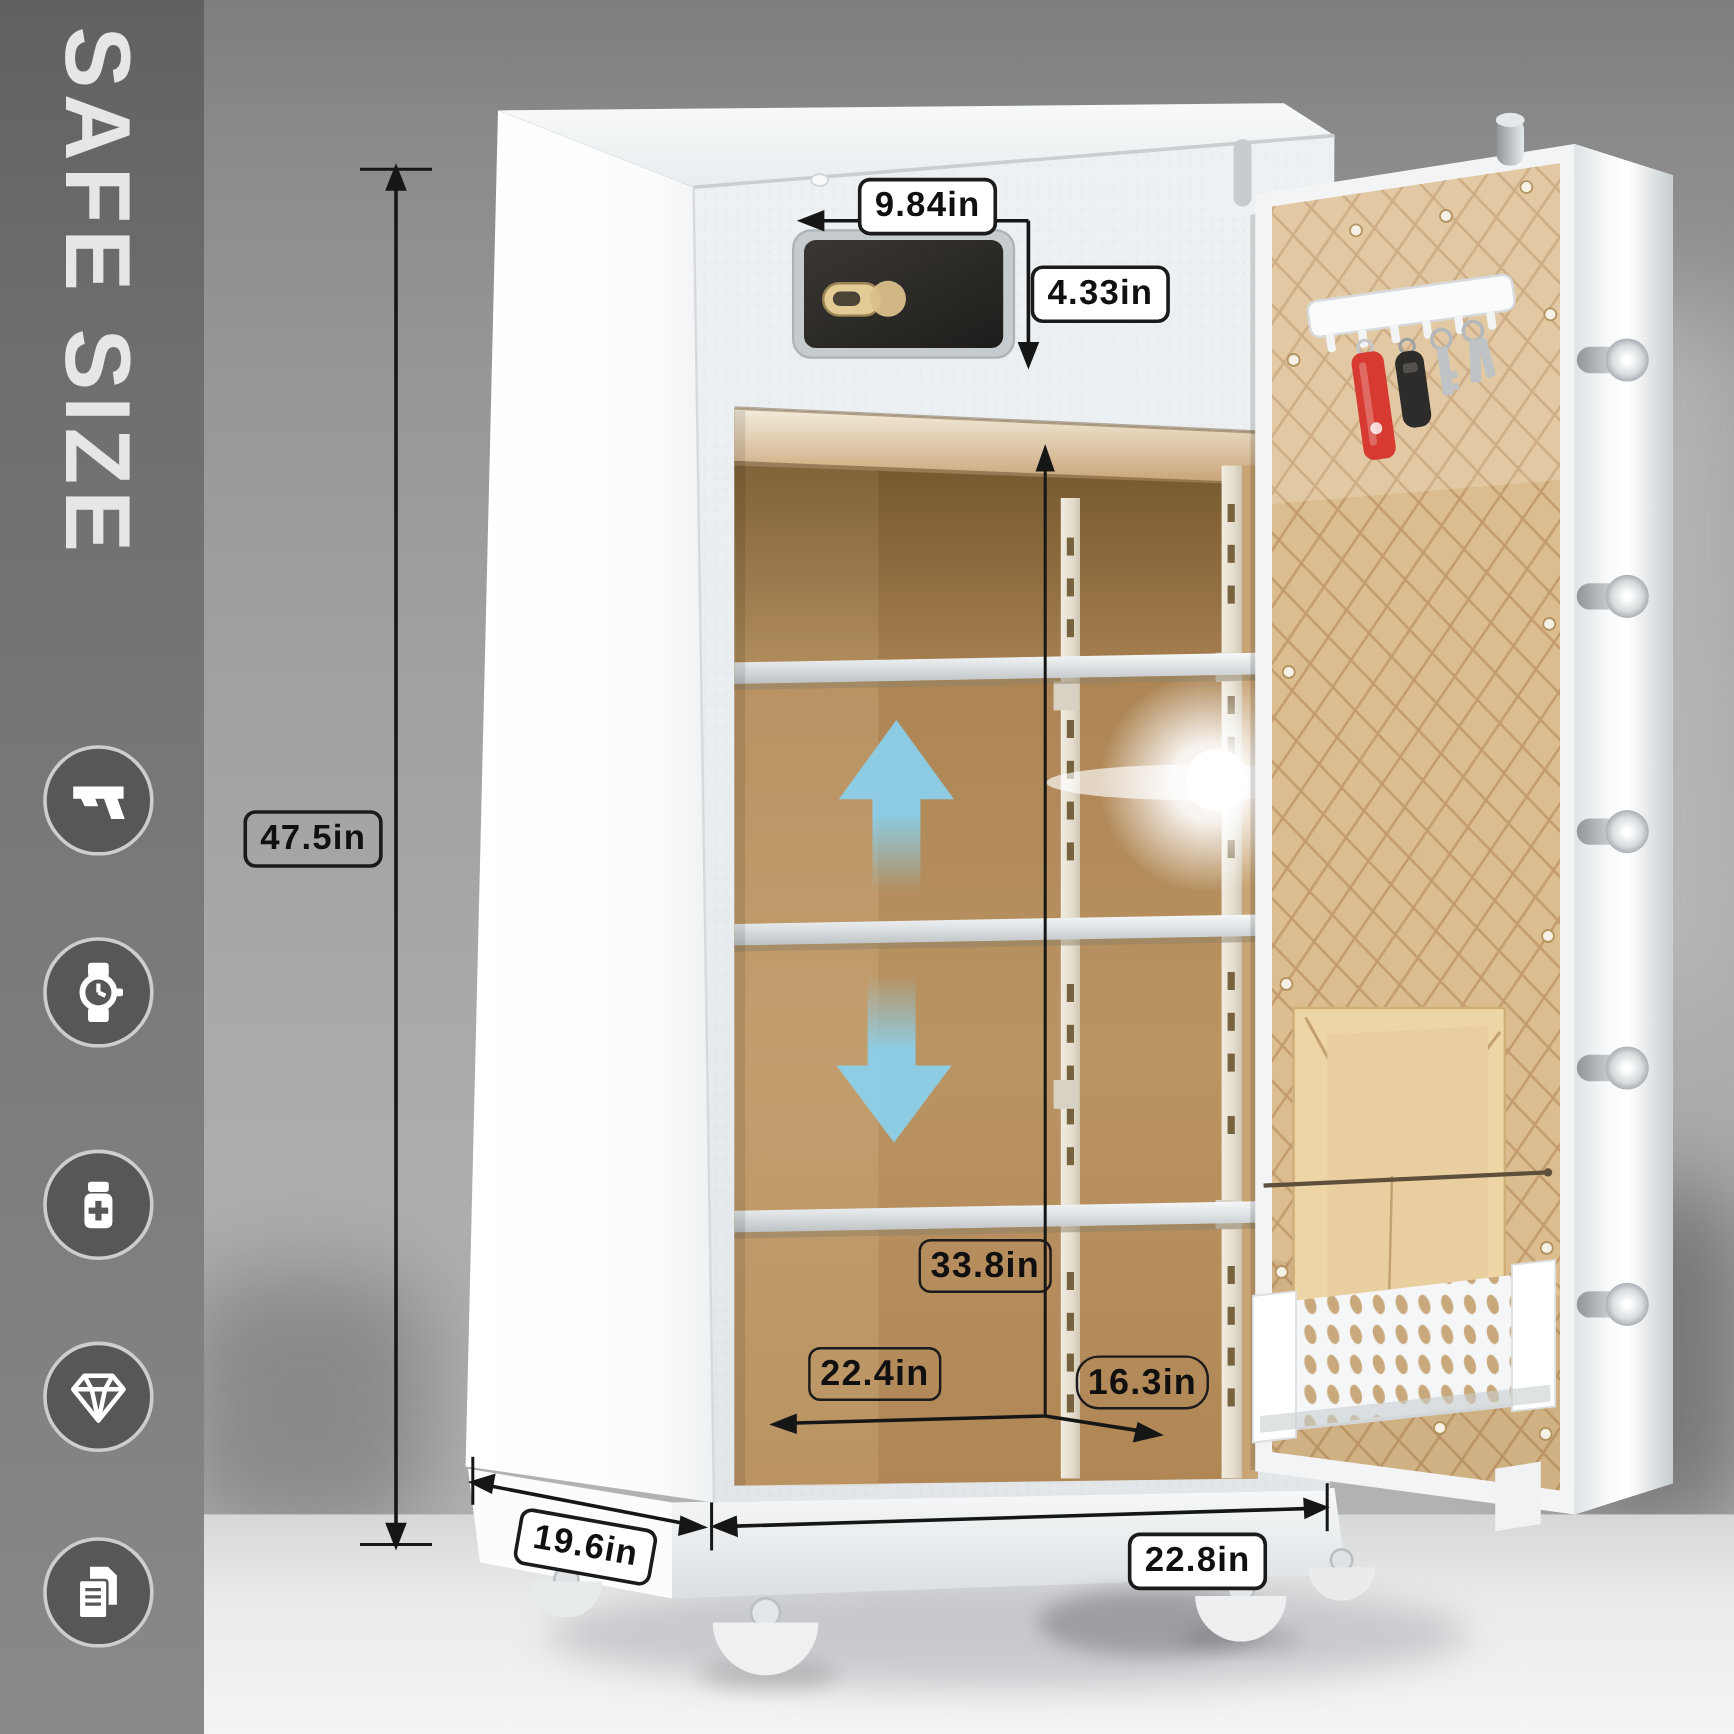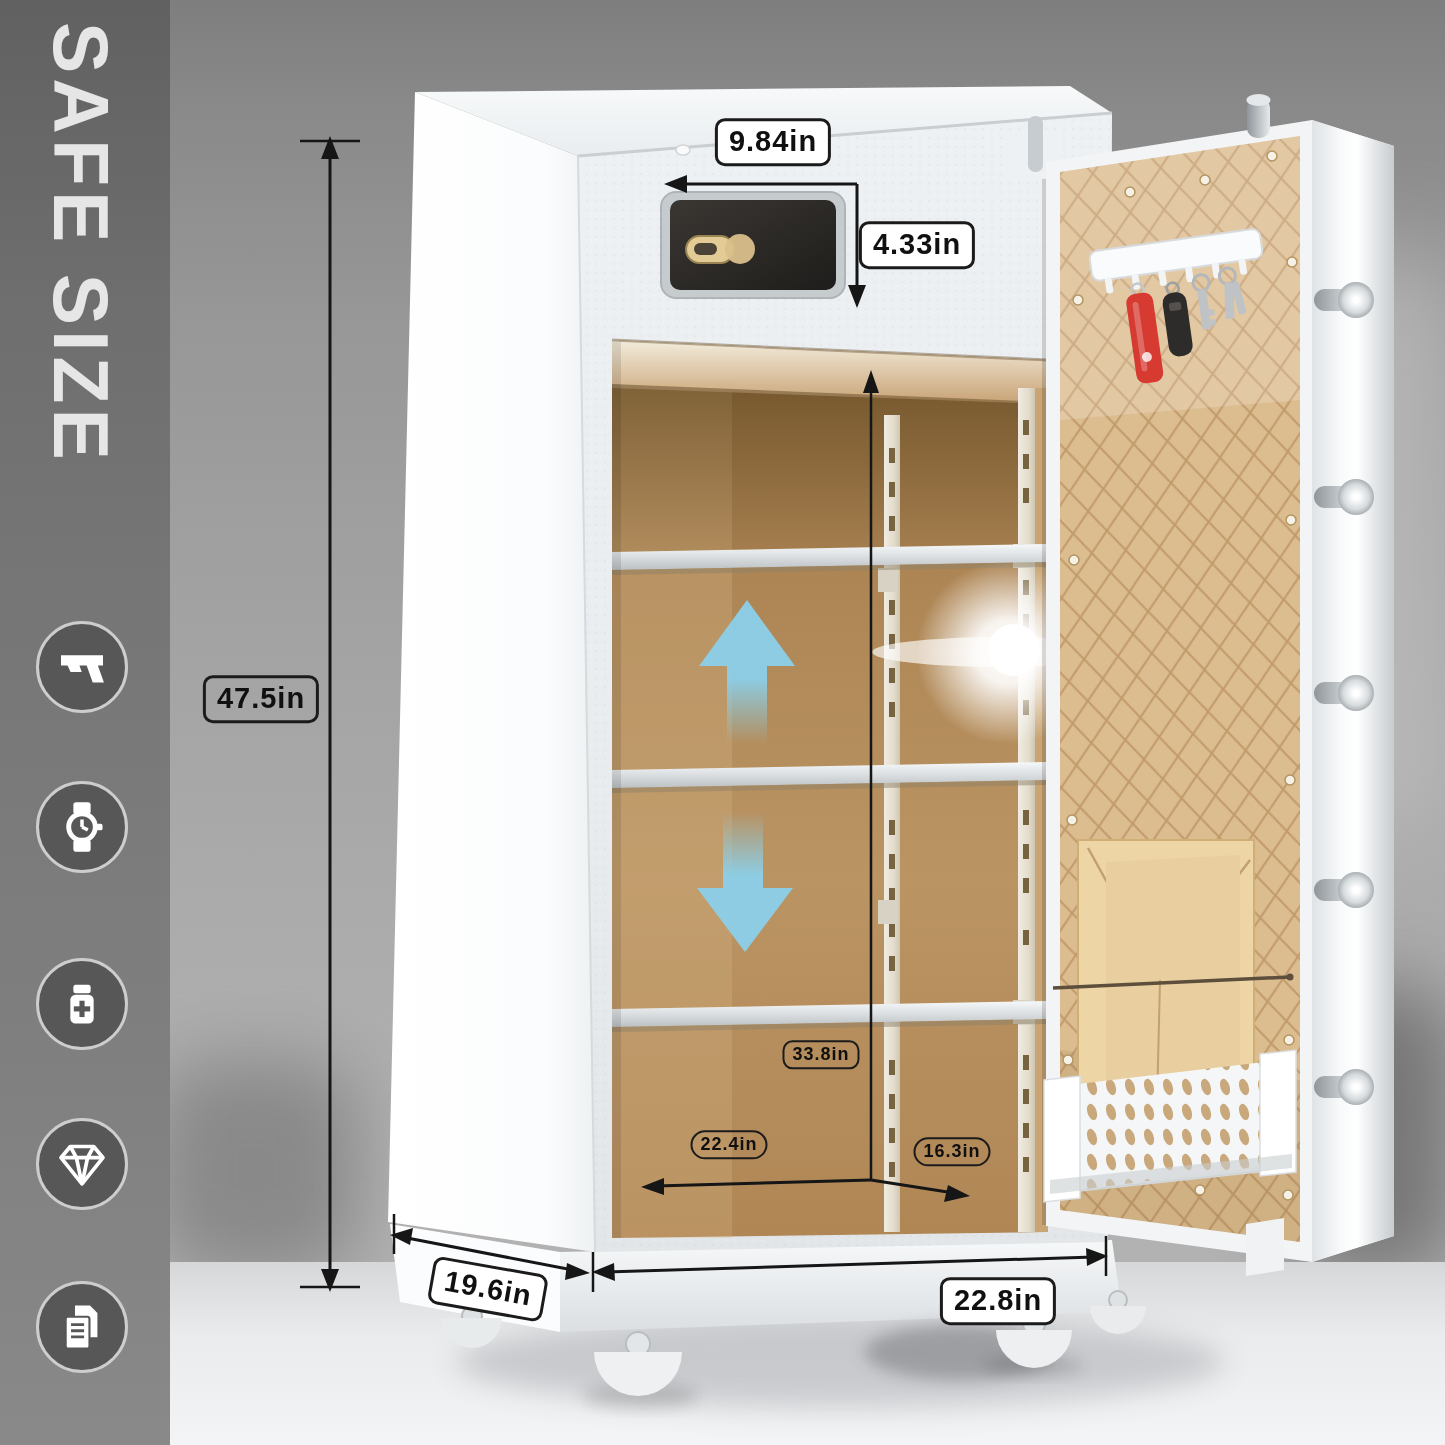--- a/index.html
+++ b/index.html
@@ -17,21 +17,21 @@
   .safe-title{left:36px;top:22px;height:520px;writing-mode:vertical-rl;text-orientation:sideways;
       font-size:77px;font-weight:800;letter-spacing:5px;color:#e6e6e6;white-space:nowrap;}
   
   .icn{width:92px;height:92px;border-radius:50%;background:#575757;border:3px solid #cdcdcd;
        display:flex;align-items:center;justify-content:center;box-sizing:border-box;}
   .icn svg{width:56px;height:56px;}
   
   .dim{position:absolute;transform:translate(-50%,-50%);border:3px solid #1b1b1b;border-radius:10px;
        padding:2px 11px;font-weight:bold;font-size:29px;line-height:1.3;color:#101010;
        letter-spacing:1px;white-space:nowrap;z-index:10;}
-  .dim.small{font-size:18px;border-width:2.5px;padding:1px 8px;}
+  .dim.small{font-size:30px;border-width:2.5px;padding:1px 8px;}
   .dim.white{background:#ffffff;}
   .dim.tilt{transform:translate(-50%,-50%) rotate(10deg);}
   #scene{position:absolute;left:0;top:0;z-index:5;}
 </style>
 </head>
 <body>
 
 <div class="abs bg"></div>
 <div class="abs glow1"></div>
 <div class="abs blob-dark"></div>
@@ -427,19 +427,19 @@
 
     <line x1="606" y1="1272" x2="1094" y2="1257"></line>
     <polygon points="592,1272 614,1263 615,1281" stroke="none"></polygon>
     <polygon points="1108,1256 1086,1248 1087,1266" stroke="none"></polygon>
     <line x1="593" y1="1252" x2="593" y2="1292" stroke-width="2.5"></line>
     <line x1="1106" y1="1236" x2="1106" y2="1276" stroke-width="2.5"></line>
   </g>
 </svg>
 
 <div class="dim" style="left:261px;top:699px;text-align:center;">47.5in</div>
-<div class="dim white" style="left:773px;top:142px;">9.84in</div>
+<div class="dim white" style="left:773px;top:172px;">9.84in</div>
 <div class="dim white" style="left:917px;top:245px;text-align:right;">4.33in</div>
 <div class="dim small" style="left:821px;top:1055px;">33.8in</div>
-<div class="dim small" style="left:729px;top:1145px;border-radius:15px;">22.4in</div>
+<div class="dim small" style="left:729px;top:1145px;">22.4in</div>
 <div class="dim small" style="left:952px;top:1152px;border-radius:19px;">16.3in</div>
 <div class="dim white tilt" style="left:488px;top:1289px;">19.6in</div>
 <div class="dim white" style="left:998px;top:1301px;">22.8in</div>
 
 </body></html>

